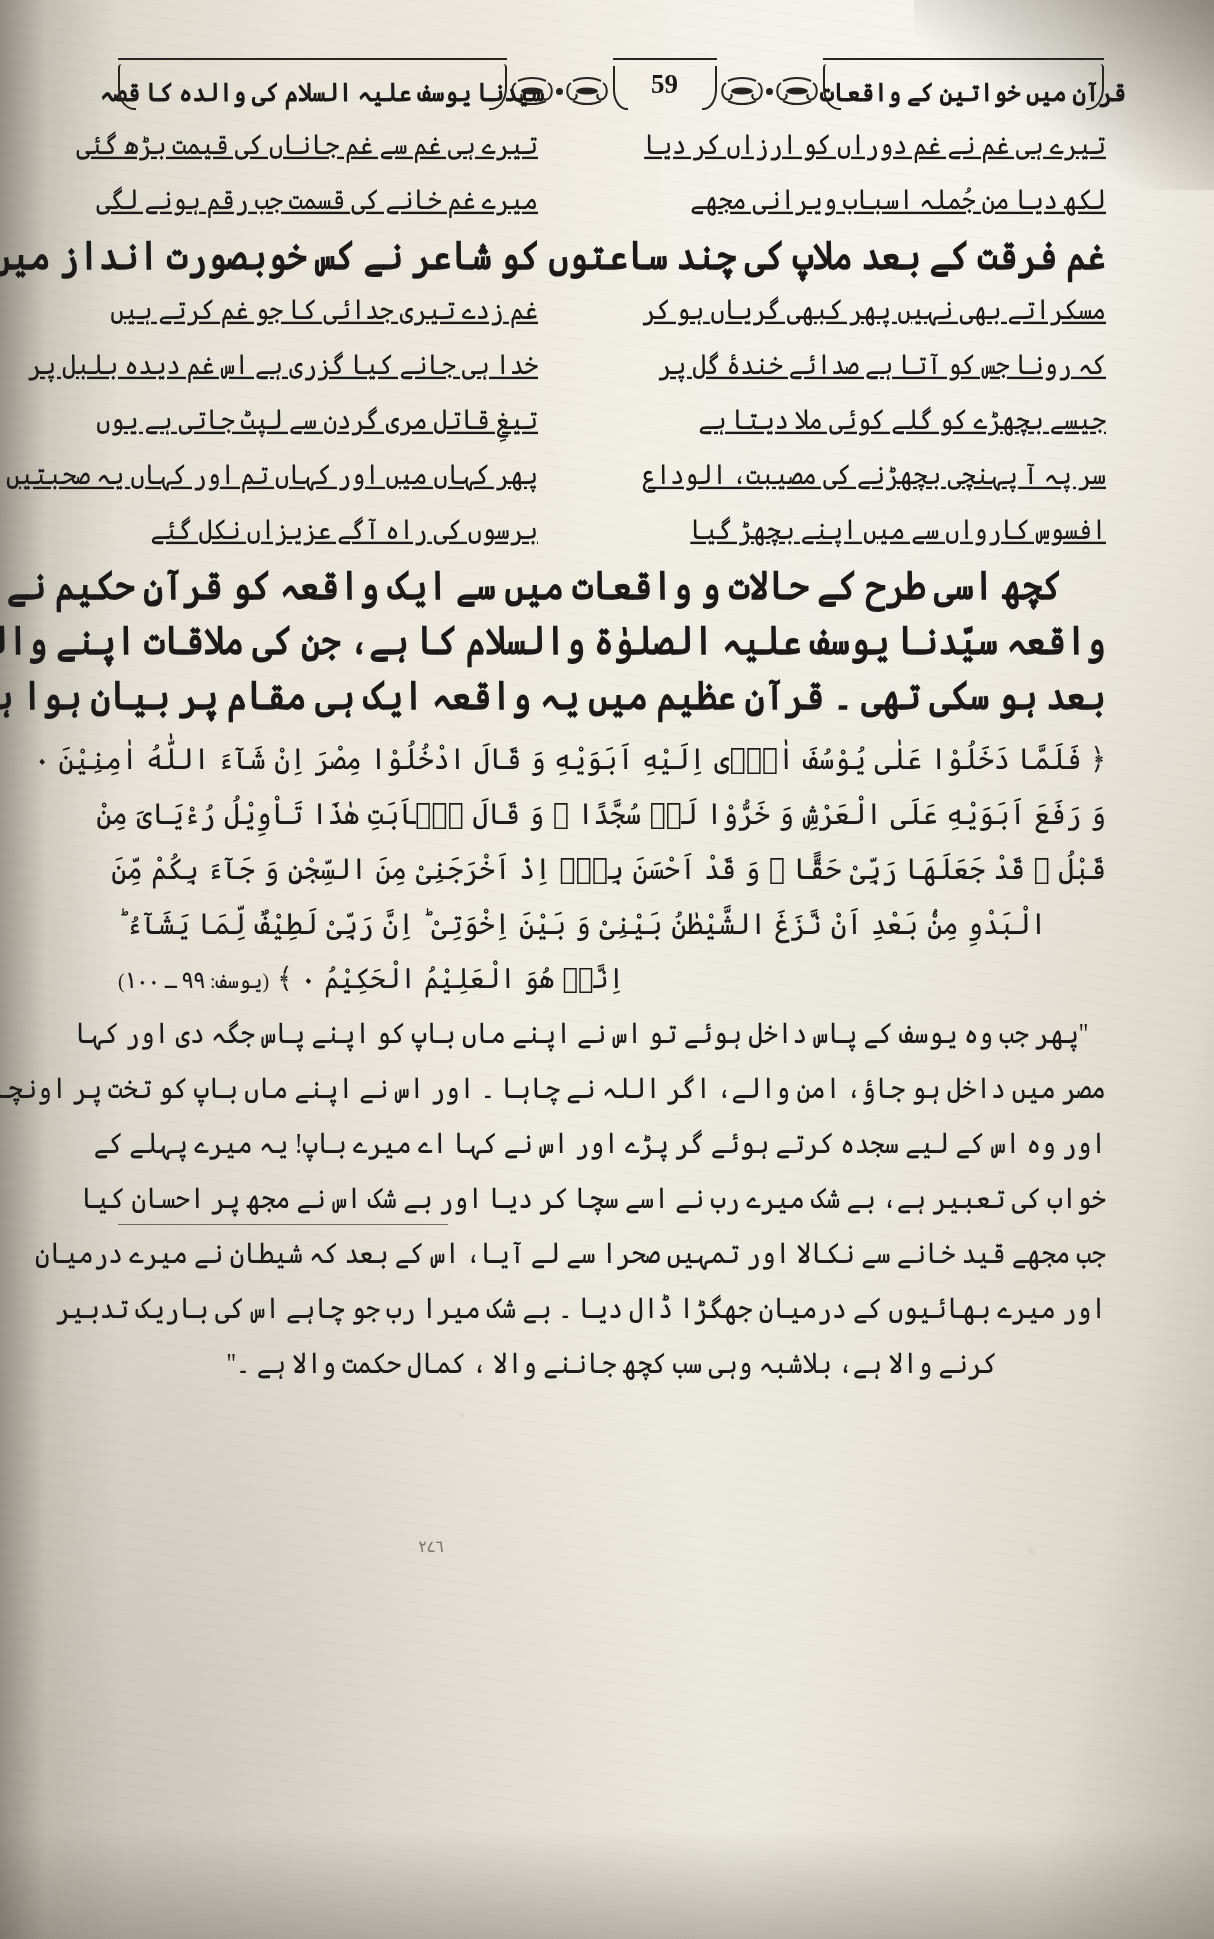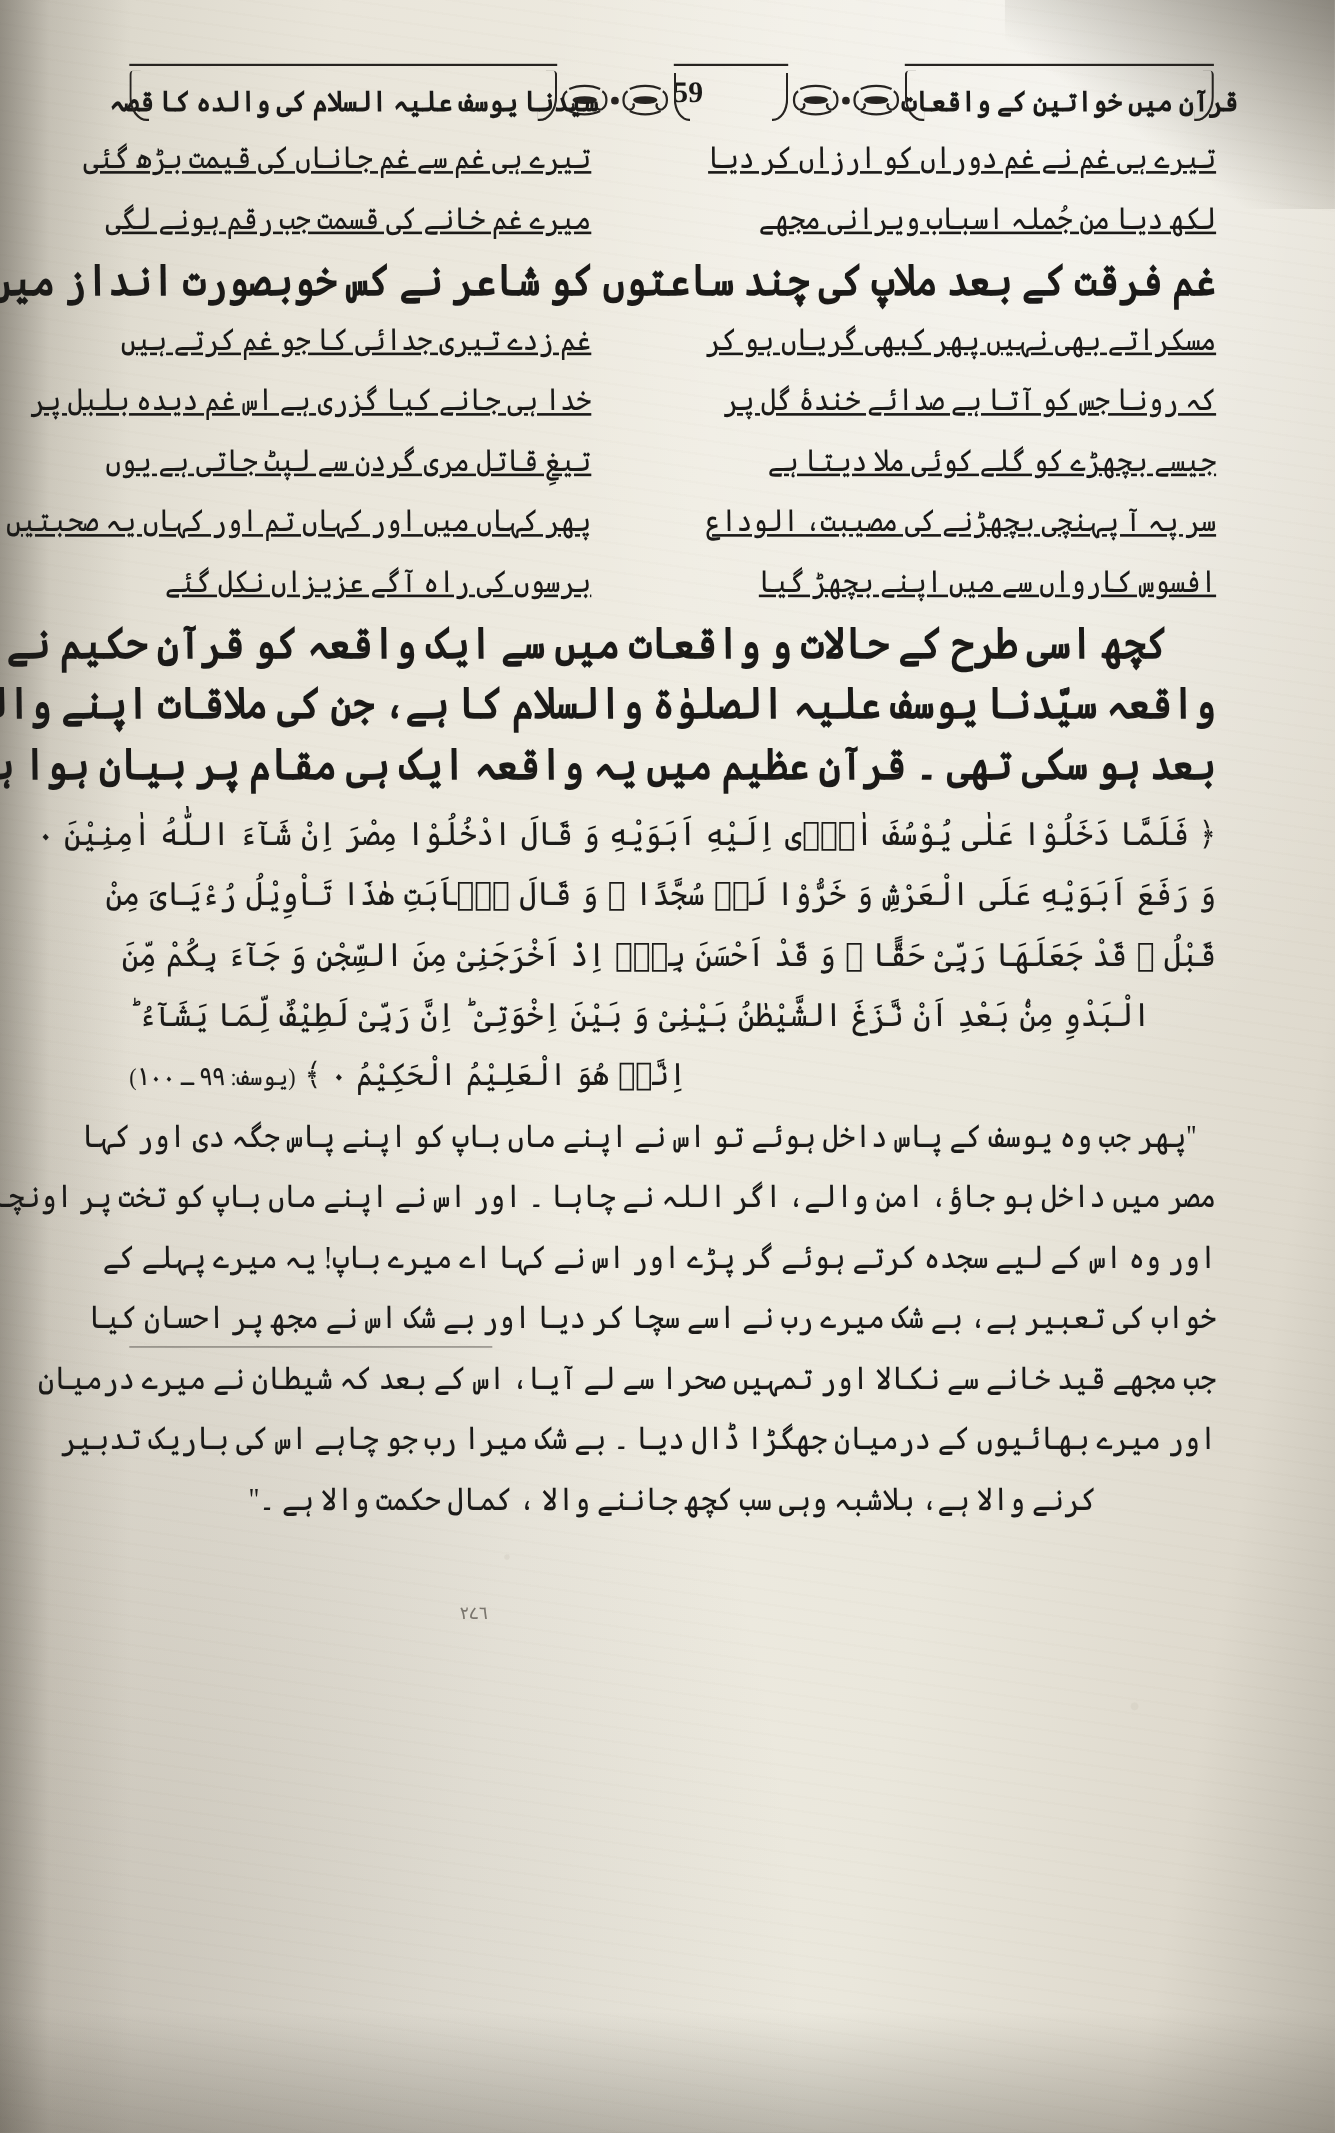--- a/index.html
+++ b/index.html
@@ -108,21 +108,21 @@
     font-family: "Liberation Serif", "DejaVu Serif", serif;
     font-weight: 600;
     transform: scaleY(1.12);
     transform-origin: bottom center;
   }
   .hdr-page {
     position: relative;
     flex: 0 0 104px;
     display: flex;
     align-items: center;
-    justify-content: flex-end;
+    justify-content: center;
     border-top: 2.5px solid #262320;
   }
   .hdr-page::before,
   .hdr-page::after {
     content: "";
     position: absolute;
     bottom: 2px;
     width: 13px;
     height: 42px;
     border: 2.5px solid #262320;
@@ -246,21 +246,21 @@
     left: 0;
     top: 1106px;
     width: 330px;
     height: 0;
     border-top: 1.6px solid #4a4640;
     opacity: .75;
   }
   .tiny-mark {
     position: absolute;
     left: 300px;
-    top: 1340px;
+    top: 1420px;
     font-size: 15px;
     color: #4f4a43;
     letter-spacing: 1px;
     opacity: .7;
   }
 </style>
 </head>
 <body>
 
 <div class="page">

